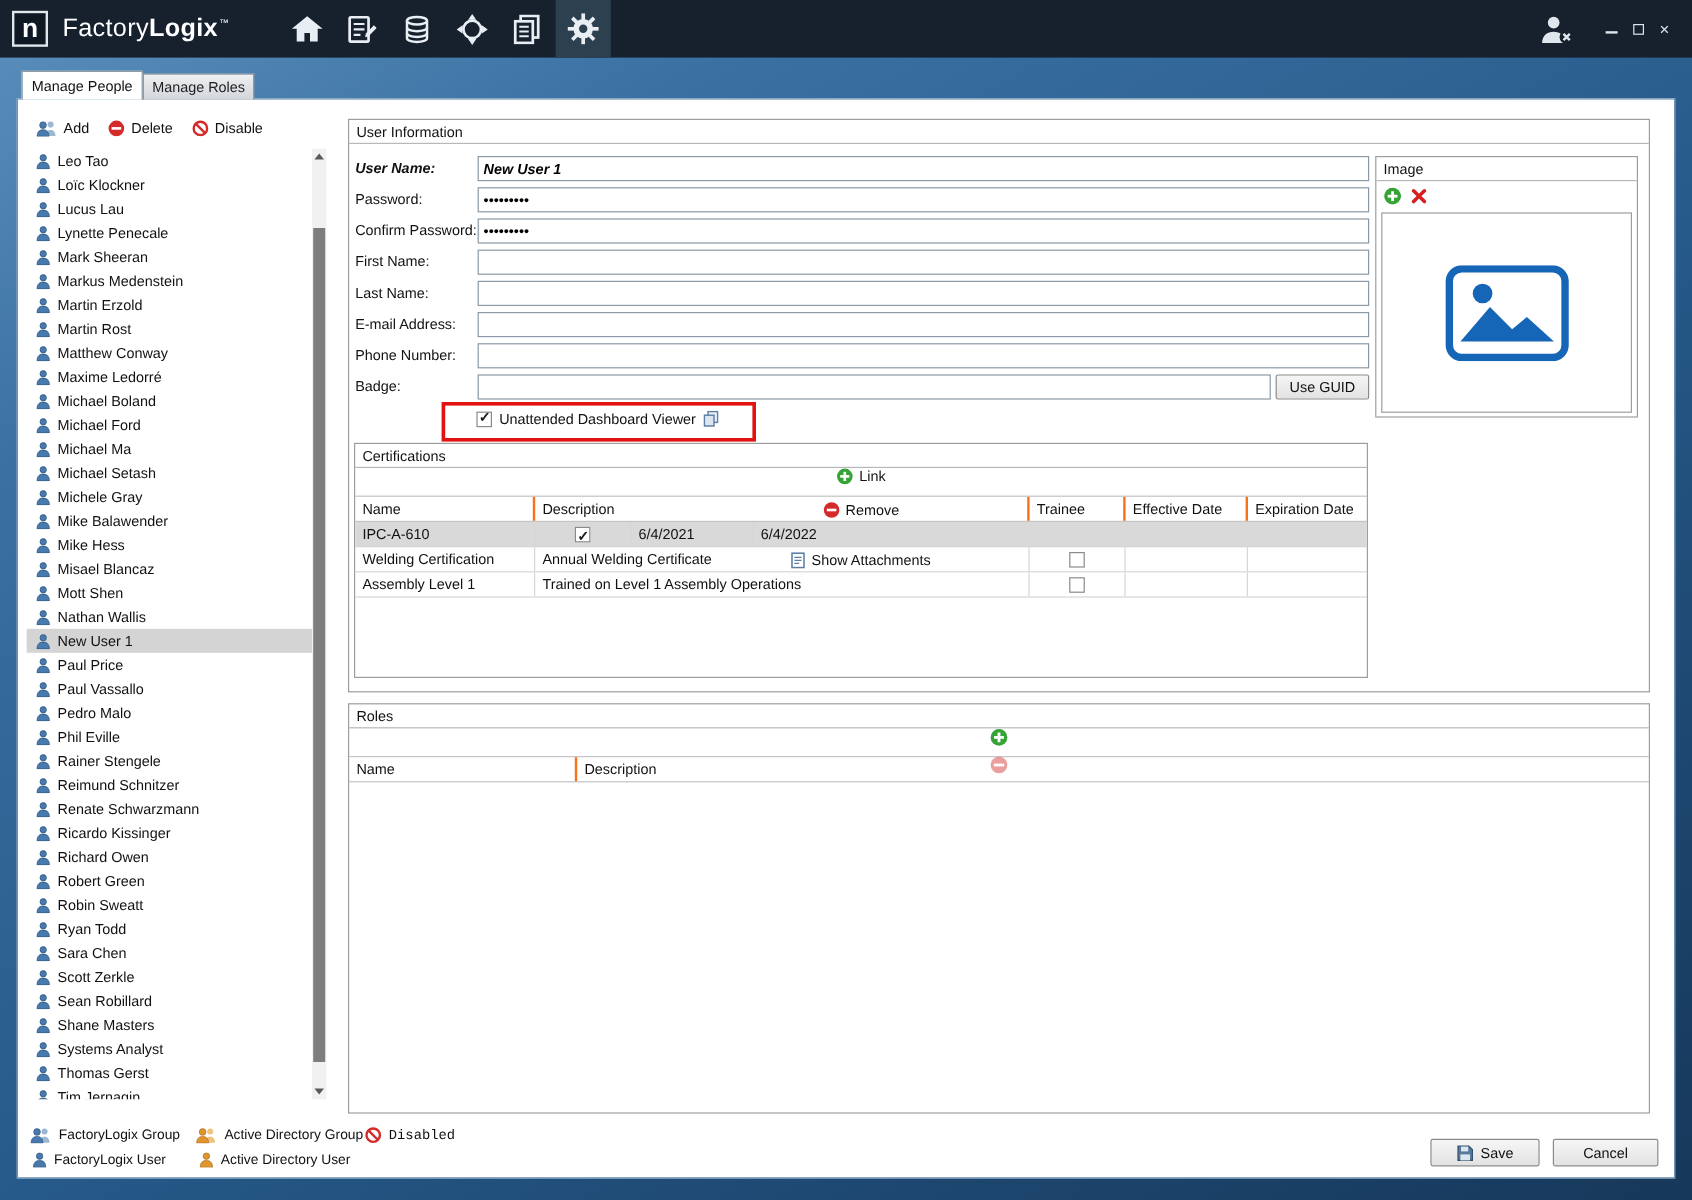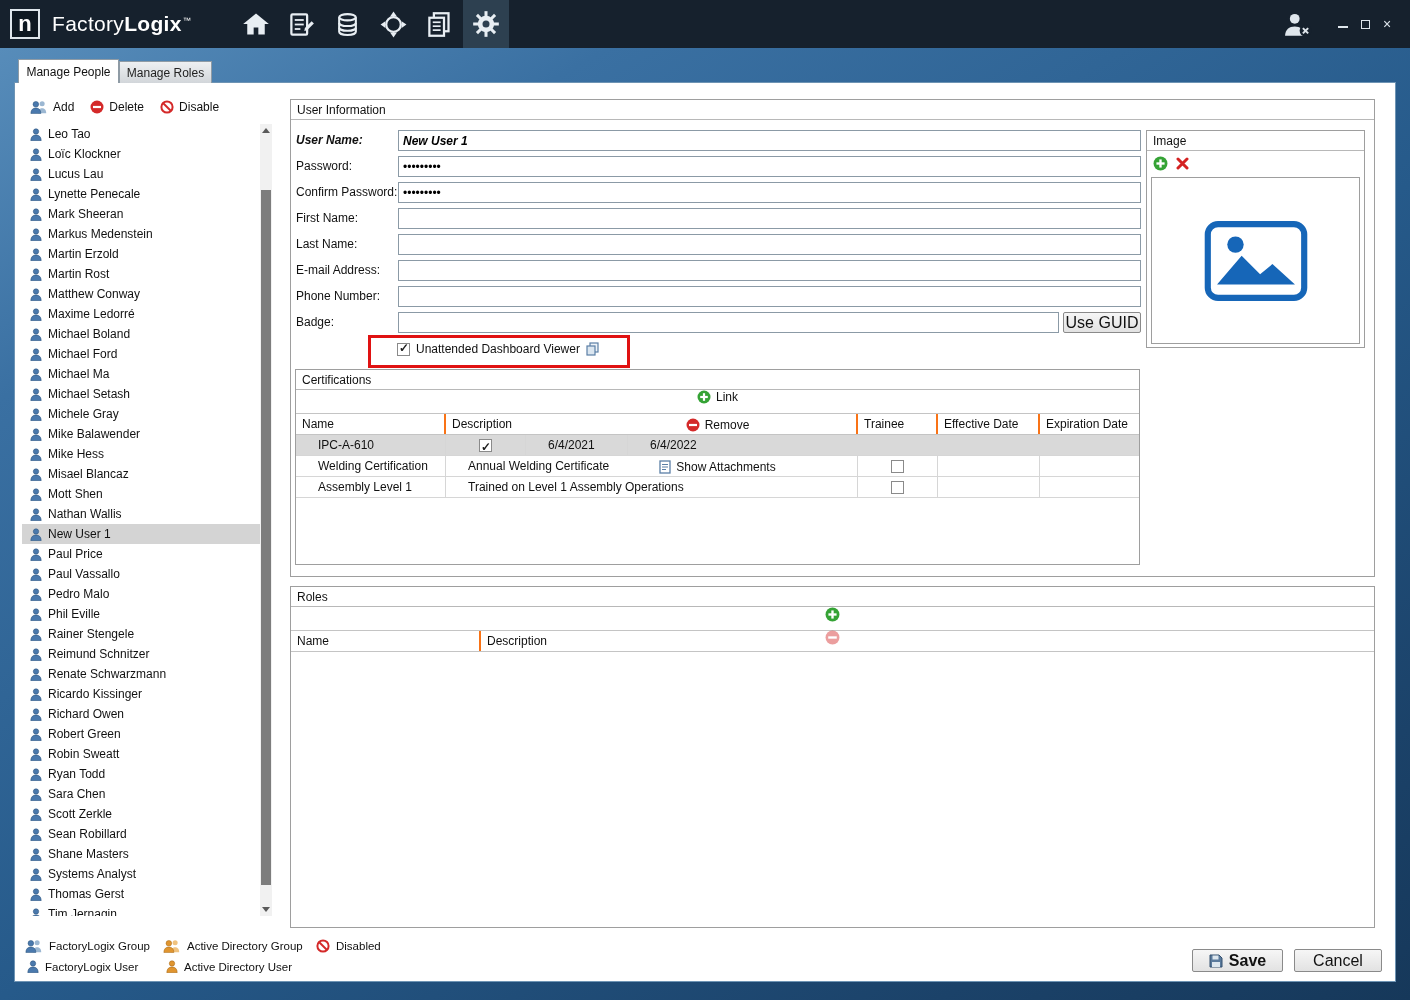--- a/index.html
+++ b/index.html
@@ -51,48 +51,48 @@
   .gb-header { height:20px; line-height:20px; padding-left:6px; font-size:12px; border-bottom:1px solid #b8b8b8; color:#111; }
 
   
   .field-row { position:absolute; left:0; height:21px; }
   .field-label { position:absolute; left:5px; width:100px; line-height:21px; font-size:12px; white-space:nowrap; }
   .field-label.emph { font-weight:bold; font-style:italic; }
   .txt { position:absolute; left:107px; height:21px; border:1px solid #8b9aa6; background:#fff; font-family:"Liberation Sans",sans-serif; font-size:12px; padding:0 4px; }
   .txt.wide { width:743px; }
   .txt.badge { width:661px; }
   .txt.emph { font-weight:bold; font-style:italic; }
-  .btn { background:linear-gradient(#f6f6f6,#e2e2e2); border:1px solid #8a8a8a; border-radius:2px; font-size:16px; display:flex; align-items:center; justify-content:center; gap:6px; color:#111; }
+  .btn { background:linear-gradient(#f6f6f6,#e2e2e2); border:1px solid #8a8a8a; border-radius:2px; font-size:12px; display:flex; align-items:center; justify-content:center; gap:6px; color:#111; }
   .use-guid { position:absolute; left:772px; width:78px; height:21px; }
 
   .cb-row { position:absolute; left:106px; display:flex; align-items:center; gap:6px; height:16px; }
   .checkbox { width:13px; height:13px; border:1px solid #8a8a8a; background:#fff; display:inline-block; position:relative; flex:0 0 13px; }
   .checkbox.checked::after { content:"\2713"; position:absolute; top:-3px; left:1px; font-size:12px; font-weight:bold; color:#1c1c1c; }
   .annotation { position:absolute; left:77px; top:235px; width:262px; height:33px; border:3px solid #e01212; z-index:6; }
 
   
   .img-toolbar { display:flex; align-items:center; gap:8px; height:24px; padding-left:6px; }
   .image-frame { position:absolute; left:4px; top:46px; right:4px; bottom:3px; border:1px solid #9e9e9e; display:flex; align-items:center; justify-content:center; }
 
   
   .gb-toolbar { display:flex; align-items:center; gap:14px; height:23px; padding:0 5px;flex-direction:column; }
   .gb-toolbar .spacer { flex:1; }
   .thead { display:flex; height:22px; border-top:1px solid #c4c4c4; border-bottom:1px solid #c4c4c4; }
   .th { line-height:21px; padding-left:6px; border-right:2px solid #f97316; font-size:12px; overflow:hidden; white-space:nowrap; }
   .trow { display:flex; height:21px; border-bottom:1px solid #d6d6d6; }
   .trow.selected { background:#d9d9d9; }
-  .td { line-height:20px; padding-left:22px; border-right:1px solid #d6d6d6; font-size:12px; overflow:hidden; white-space:nowrap; }
+  .td { line-height:20px; padding-left:6px; border-right:1px solid #d6d6d6; font-size:12px; overflow:hidden; white-space:nowrap; }
   .td.center { display:flex; align-items:center; justify-content:center; padding-left:0; }
   .c-name { width:150px; } .c-desc { width:412px; } .c-train { width:80px; } .c-eff { width:102px; } .c-exp { flex:1; border-right:none; }
   .r-name { width:190px; } .r-desc { flex:1; border-right:none; }
 
   
   .legend-item { position:absolute; display:flex; align-items:center; gap:6px; font-size:11.5px; z-index:2; white-space:nowrap;justify-content:flex-end; }
   .footer-btn { position:absolute; top:949px; height:23px; z-index:2; }
-  .save-btn { left:1192px; width:91px;font-weight:bold; }
+  .save-btn { left:1192px; width:91px; }
   .cancel-btn { left:1294px; width:88px; }
 
   .icon { display:inline-flex; align-items:center; justify-content:center; }
 </style>
 </head>
 <body>
 
 <div class="titlebar">
   <div class="logo-box">n</div>
   <div class="app-title"><span>Factory</span><span class="bold">Logix</span><span class="tm">™</span></div>
@@ -816,21 +816,21 @@
   <span class="icon">
     <svg width="18" height="14" viewBox="0 0 20 15">
       <circle cx="13.5" cy="4" r="2.8" fill="#f0c27e"></circle>
       <path d="M9 14.5 c0 -4 2 -5.6 4.5 -5.6 s4.5 1.6 4.5 5.6 Z" fill="#f0c27e"></path>
       <circle cx="6.5" cy="4.5" r="3.1" fill="#e0952f" stroke="#a96c1b" stroke-width="0.6"></circle>
       <path d="M1 14.8 C1 10.4 3.4 8.7 6.5 8.7 s5.5 1.7 5.5 6.1 Z" fill="#e0952f" stroke="#a96c1b" stroke-width="0.6"></path>
     </svg>
   </span>
   <span>Active Directory Group</span>
 </div>
-<div class="legend-item" style="left:316px; top:939px;">
+<div class="legend-item" style="left:304px; top:939px;font-family:Liberation Mono, monospace;">
   <span class="icon">
     <svg width="14" height="14" viewBox="0 0 14 14">
       <circle cx="7" cy="7" r="5.6" fill="none" stroke="#d42a2a" stroke-width="2"></circle>
       <line x1="3" y1="3" x2="11" y2="11" stroke="#d42a2a" stroke-width="2"></line>
     </svg>
   </span>
   <span>Disabled</span>
 </div>
 <div class="legend-item" style="left:27px; top:960px;">
   <span class="icon">

